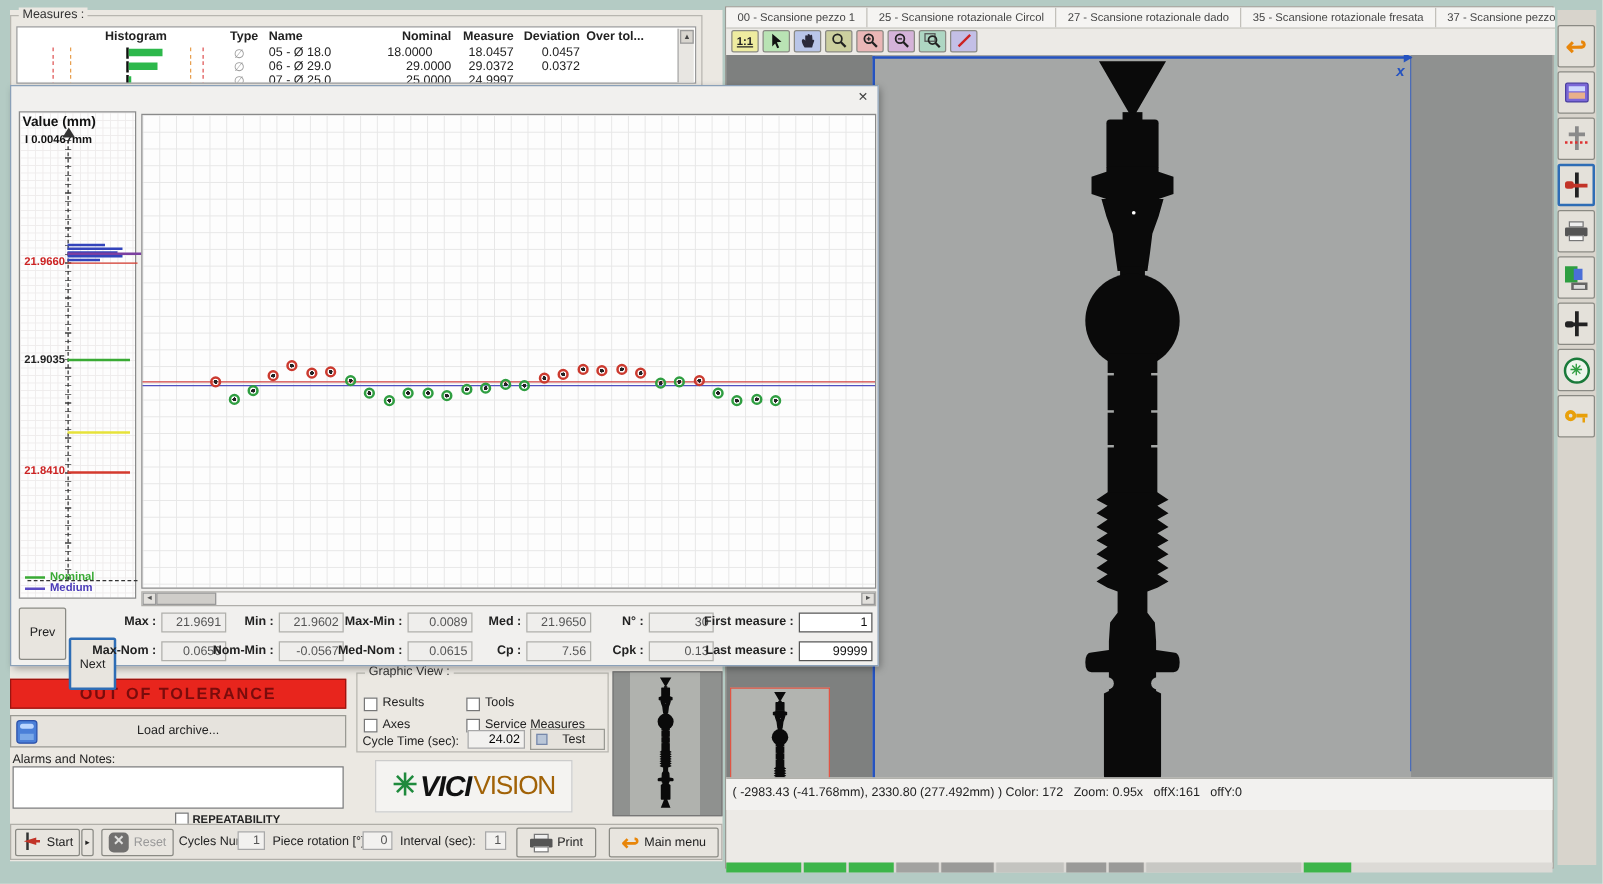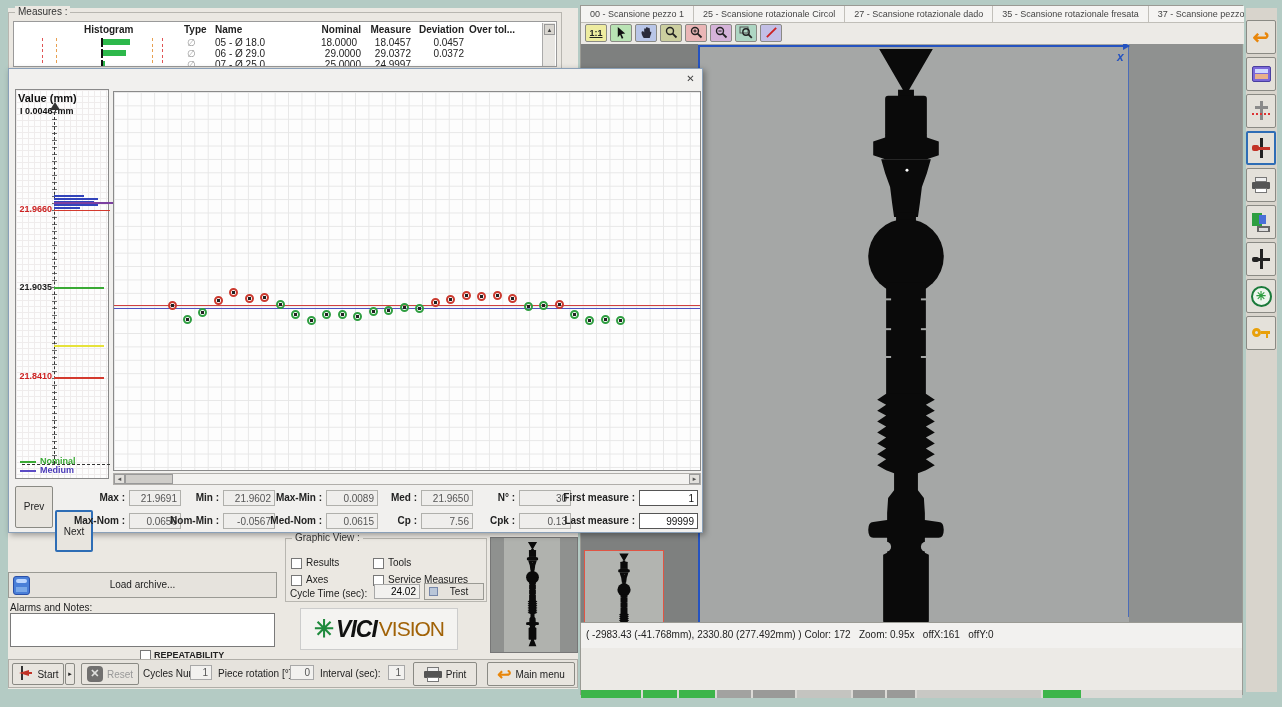--- a/index.html
+++ b/index.html
@@ -134,21 +134,21 @@
         <div id="mrows">
             <div>
               <div class="hist-dash" style="left: 28px; top: 16px; border-left-color: rgb(224, 85, 85);"></div>
               <div class="hist-dash" style="left: 42px; top: 16px; border-left-color: rgb(232, 160, 80);"></div>
               <div class="hist-dash" style="left: 138px; top: 16px; border-left-color: rgb(232, 160, 80);"></div>
               <div class="hist-dash" style="left: 148px; top: 16px; border-left-color: rgb(224, 85, 85);"></div>
               <div class="hist-axis" style="left: 87px; top: 16px;"></div>
               <div class="hist-bar" style="left: 89px; top: 17px; width: 27px;"></div>
               <span class="mcell" style="top: 15px; color: rgb(153, 153, 153); left: 173px;">∅</span>
               <span class="mcell" style="top: 15px; left: 201px;">05 - Ø 18.0</span>
-              <span class="mcell" style="top: 15px; width: 60px; text-align: center; left: 295px;">18.0000</span>
+              <span class="mcell" style="top: 15px; width: 60px; text-align: right; left: 272px;">18.0000</span>
               <span class="mcell" style="top: 15px; width: 60px; text-align: right; left: 337px;">18.0457</span>
               <span class="mcell" style="top: 15px; width: 60px; text-align: right; left: 390px;">0.0457</span>
               <span class="mcell" style="top: 15px; left: 455px;"></span>
             </div>
             <div>
               <div class="hist-dash" style="left: 28px; top: 27px; border-left-color: rgb(224, 85, 85);"></div>
               <div class="hist-dash" style="left: 42px; top: 27px; border-left-color: rgb(232, 160, 80);"></div>
               <div class="hist-dash" style="left: 138px; top: 27px; border-left-color: rgb(232, 160, 80);"></div>
               <div class="hist-dash" style="left: 148px; top: 27px; border-left-color: rgb(224, 85, 85);"></div>
               <div class="hist-axis" style="left: 87px; top: 27px;"></div>
@@ -174,20 +174,21 @@
               <span class="mcell" style="top: 37px; width: 60px; text-align: right; left: 390px; margin-top: 48px;">-0.0003</span>
               <span class="mcell" style="top: 37px; left: 455px;"></span>
             </div>
           </div>
         <div id="mtable-scroll">
           <div class="up">▲</div>
         </div>
       </div>
     </div>
 
+    <div id="tol-banner" class="abs">OUT OF TOLERANCE</div>
 
     <div id="load-archive" class="abs big-btn">
       <span class="ic">
           <div style="width:17px;height:19px;background:#4a7fd8;border:1px solid #2a4fa8;border-radius:3px;position:relative">
             <div style="position:absolute;left:2px;top:2px;right:2px;height:4px;background:#bcd6ff;border-radius:2px"></div>
             <div style="position:absolute;left:2px;bottom:2px;right:2px;height:5px;background:#7aa8e8"></div>
           </div>
         </span>
       <span>Load archive...</span>
     </div>

